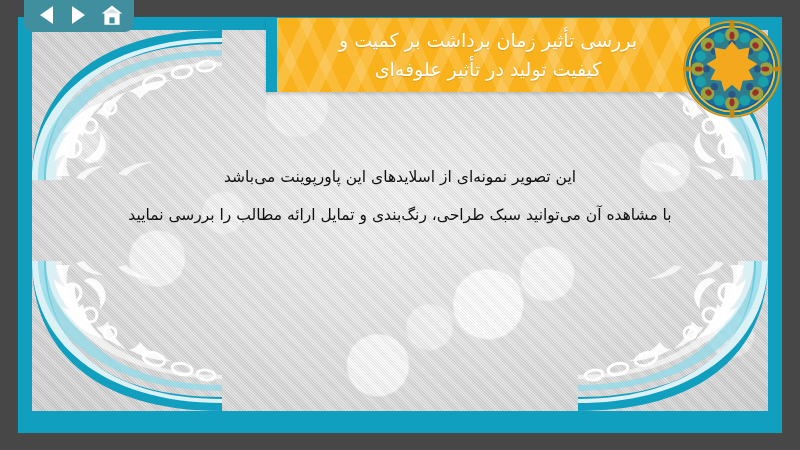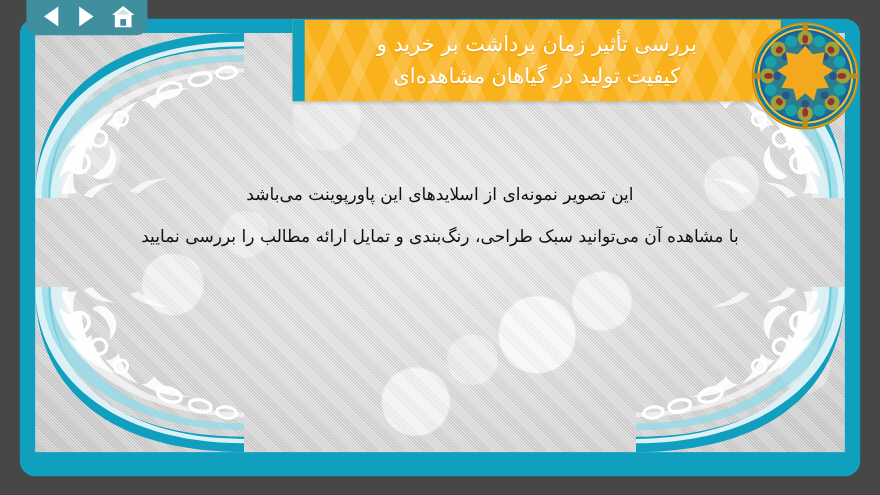--- a/index.html
+++ b/index.html
@@ -56,21 +56,21 @@
   .home-ico svg { display:block; }
 
   
   #frame {
     position: absolute;
     left: 18px;
     top: 17px;
     width: 764px;
     height: 416px;
     background: #119fc0;
-    border-radius: 14px;
+    border-radius: 0;
     overflow: hidden;
     z-index: 10;
   }
   #frame-inner {
     position: absolute;
     left: 14px;
     top: 13px;
     right: 14px;
     bottom: 22px;
     background:
@@ -289,22 +289,22 @@
       </div>
 
       <div id="body-copy">
         <div class="body-line">این تصویر نمونه‌ای از اسلایدهای این پاورپوینت می‌باشد</div>
         <div class="body-line">با مشاهده آن می‌توانید سبک طراحی، رنگ‌بندی و تمایل ارائه مطالب را بررسی نمایید</div>
       </div>
     </div>
   </div>
 
   <div id="title-banner">
-    <div class="title-line">بررسی تأثیر زمان برداشت بر خرید و</div>
-    <div class="title-line">کیفیت تولید در گیاهان مشاهده‌ای</div>
+    <div class="title-line">بررسی تأثیر زمان برداشت بر کمیت و</div>
+    <div class="title-line">کیفیت تولید در تأثیر علوفه‌ای</div>
   </div>
 
   <div id="mandala">
     <svg viewBox="0 0 100 100" width="98" height="98" xmlns="http://www.w3.org/2000/svg">
       <circle cx="50" cy="50" r="49" fill="#e8a71a" stroke="#c98a10" stroke-width="1.2"></circle>
       <circle cx="50" cy="50" r="46" fill="#1a5d96"></circle>
       <circle cx="50" cy="50" r="43.5" fill="none" stroke="#f4c23a" stroke-width="2"></circle>
       <circle cx="50" cy="50" r="41" fill="#1a6fa0"></circle>
       <g>
         <circle cx="50" cy="50" r="37" fill="#2f7d8c"></circle>

